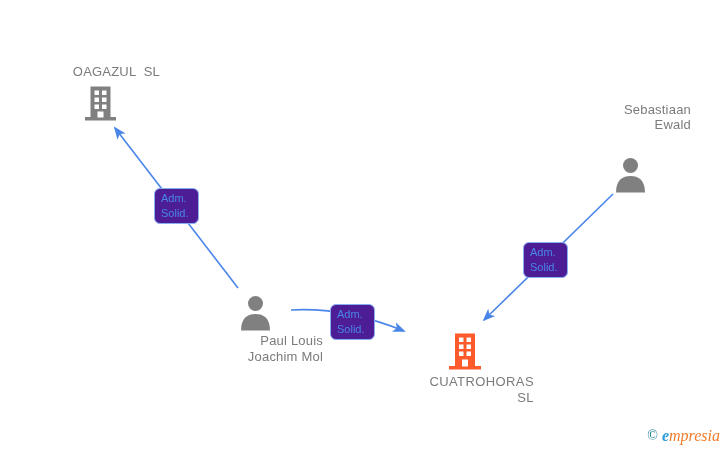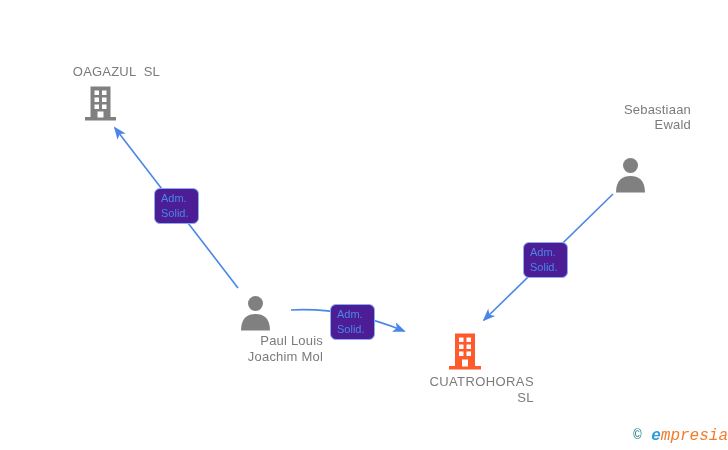--- a/index.html
+++ b/index.html
@@ -20,22 +20,22 @@
   .node-icon { position:absolute; }
 
   .edge-label {
     position:absolute; width:45px; box-sizing:border-box;
     background:#4c1d95; border:1.5px solid #8aaef2; border-radius:6px;
     color:#4a86e8; font-size:11px; line-height:15px; padding:2px 2px 2px 6px;
     cursor:default;
   }
 
   .logo {
-    position:absolute; right:0; top:427px; font-size:16px;
-    font-family:Liberation Mono, monospace; font-style:italic;
+    position:absolute; right:8px; top:427px; font-size:16px;
+    font-family:Liberation Serif, serif; font-style:italic;
     white-space:nowrap;
   }
   .logo .copy { color:#1d7f95; font-style:normal; font-size:14px; vertical-align:1px; }
   .logo .brand-e { color:#2b9cd8; font-weight:bold; }
   .logo .brand-rest { color:#ef7d2a; }
 </style>
 </head>
 <body>
 
 <div id="canvas">

